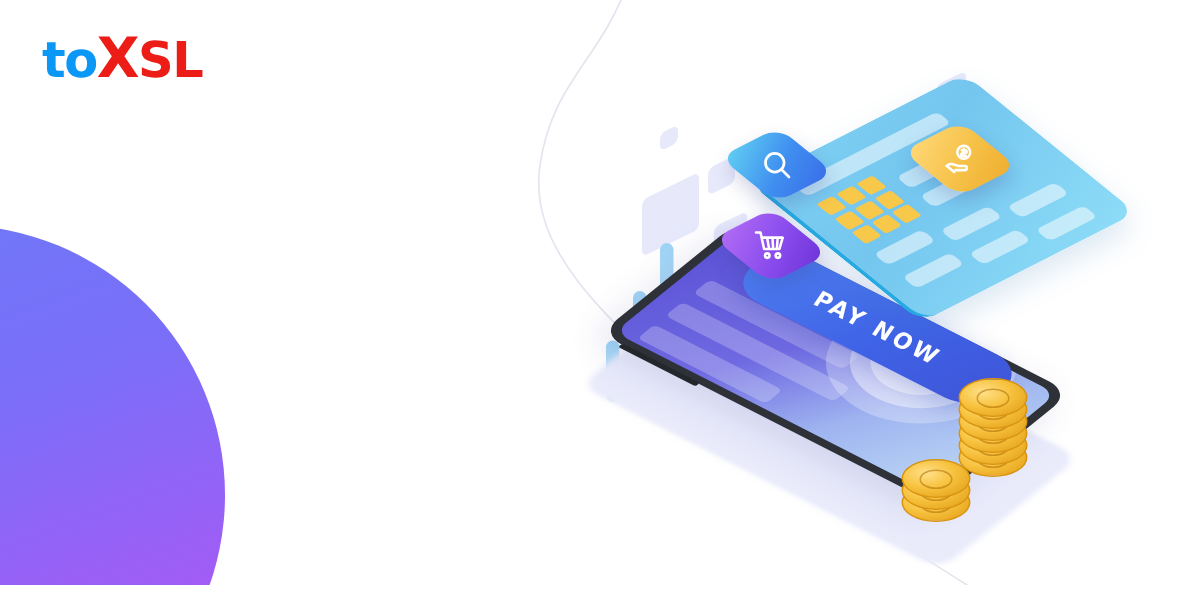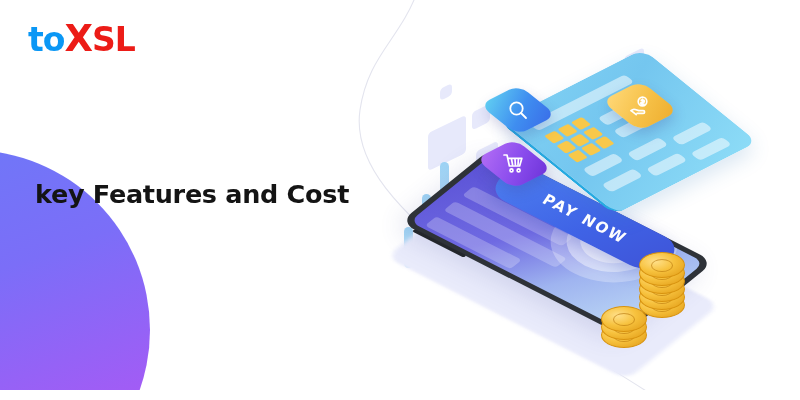--- a/index.html
+++ b/index.html
@@ -248,21 +248,20 @@
 
   <div class="floor-square" style="left:556px;top:326px;width:30px;height:18px;transform:rotate(27deg) skewX(-24deg) scaleY(.84);"></div>
   <div class="floor-square" style="left:596px;top:336px;width:30px;height:18px;transform:rotate(27deg) skewX(-24deg) scaleY(.84);"></div>
   <div class="floor-square" style="left:636px;top:300px;width:26px;height:16px;transform:rotate(27deg) skewX(-24deg) scaleY(.84);"></div>
 
   <div class="logo">
     <span class="lg-to">to</span><span class="lg-x">X</span><span class="lg-sl">SL</span>
   </div>
 
   <div class="headline">
-    <span class="h-l2">key Features and Cost</span>
   </div>
 
   <div class="illustration">
 
     <div class="bars">
       <div class="bar" style="left:0px;height:41px;"></div>
       <div class="bar" style="left:18px;height:74px;"></div>
       <div class="bar" style="left:36px;height:106px;"></div>
       <div class="bar" style="left:54px;height:62px;"></div>
       <div class="bar" style="left:72px;height:84px;"></div>

